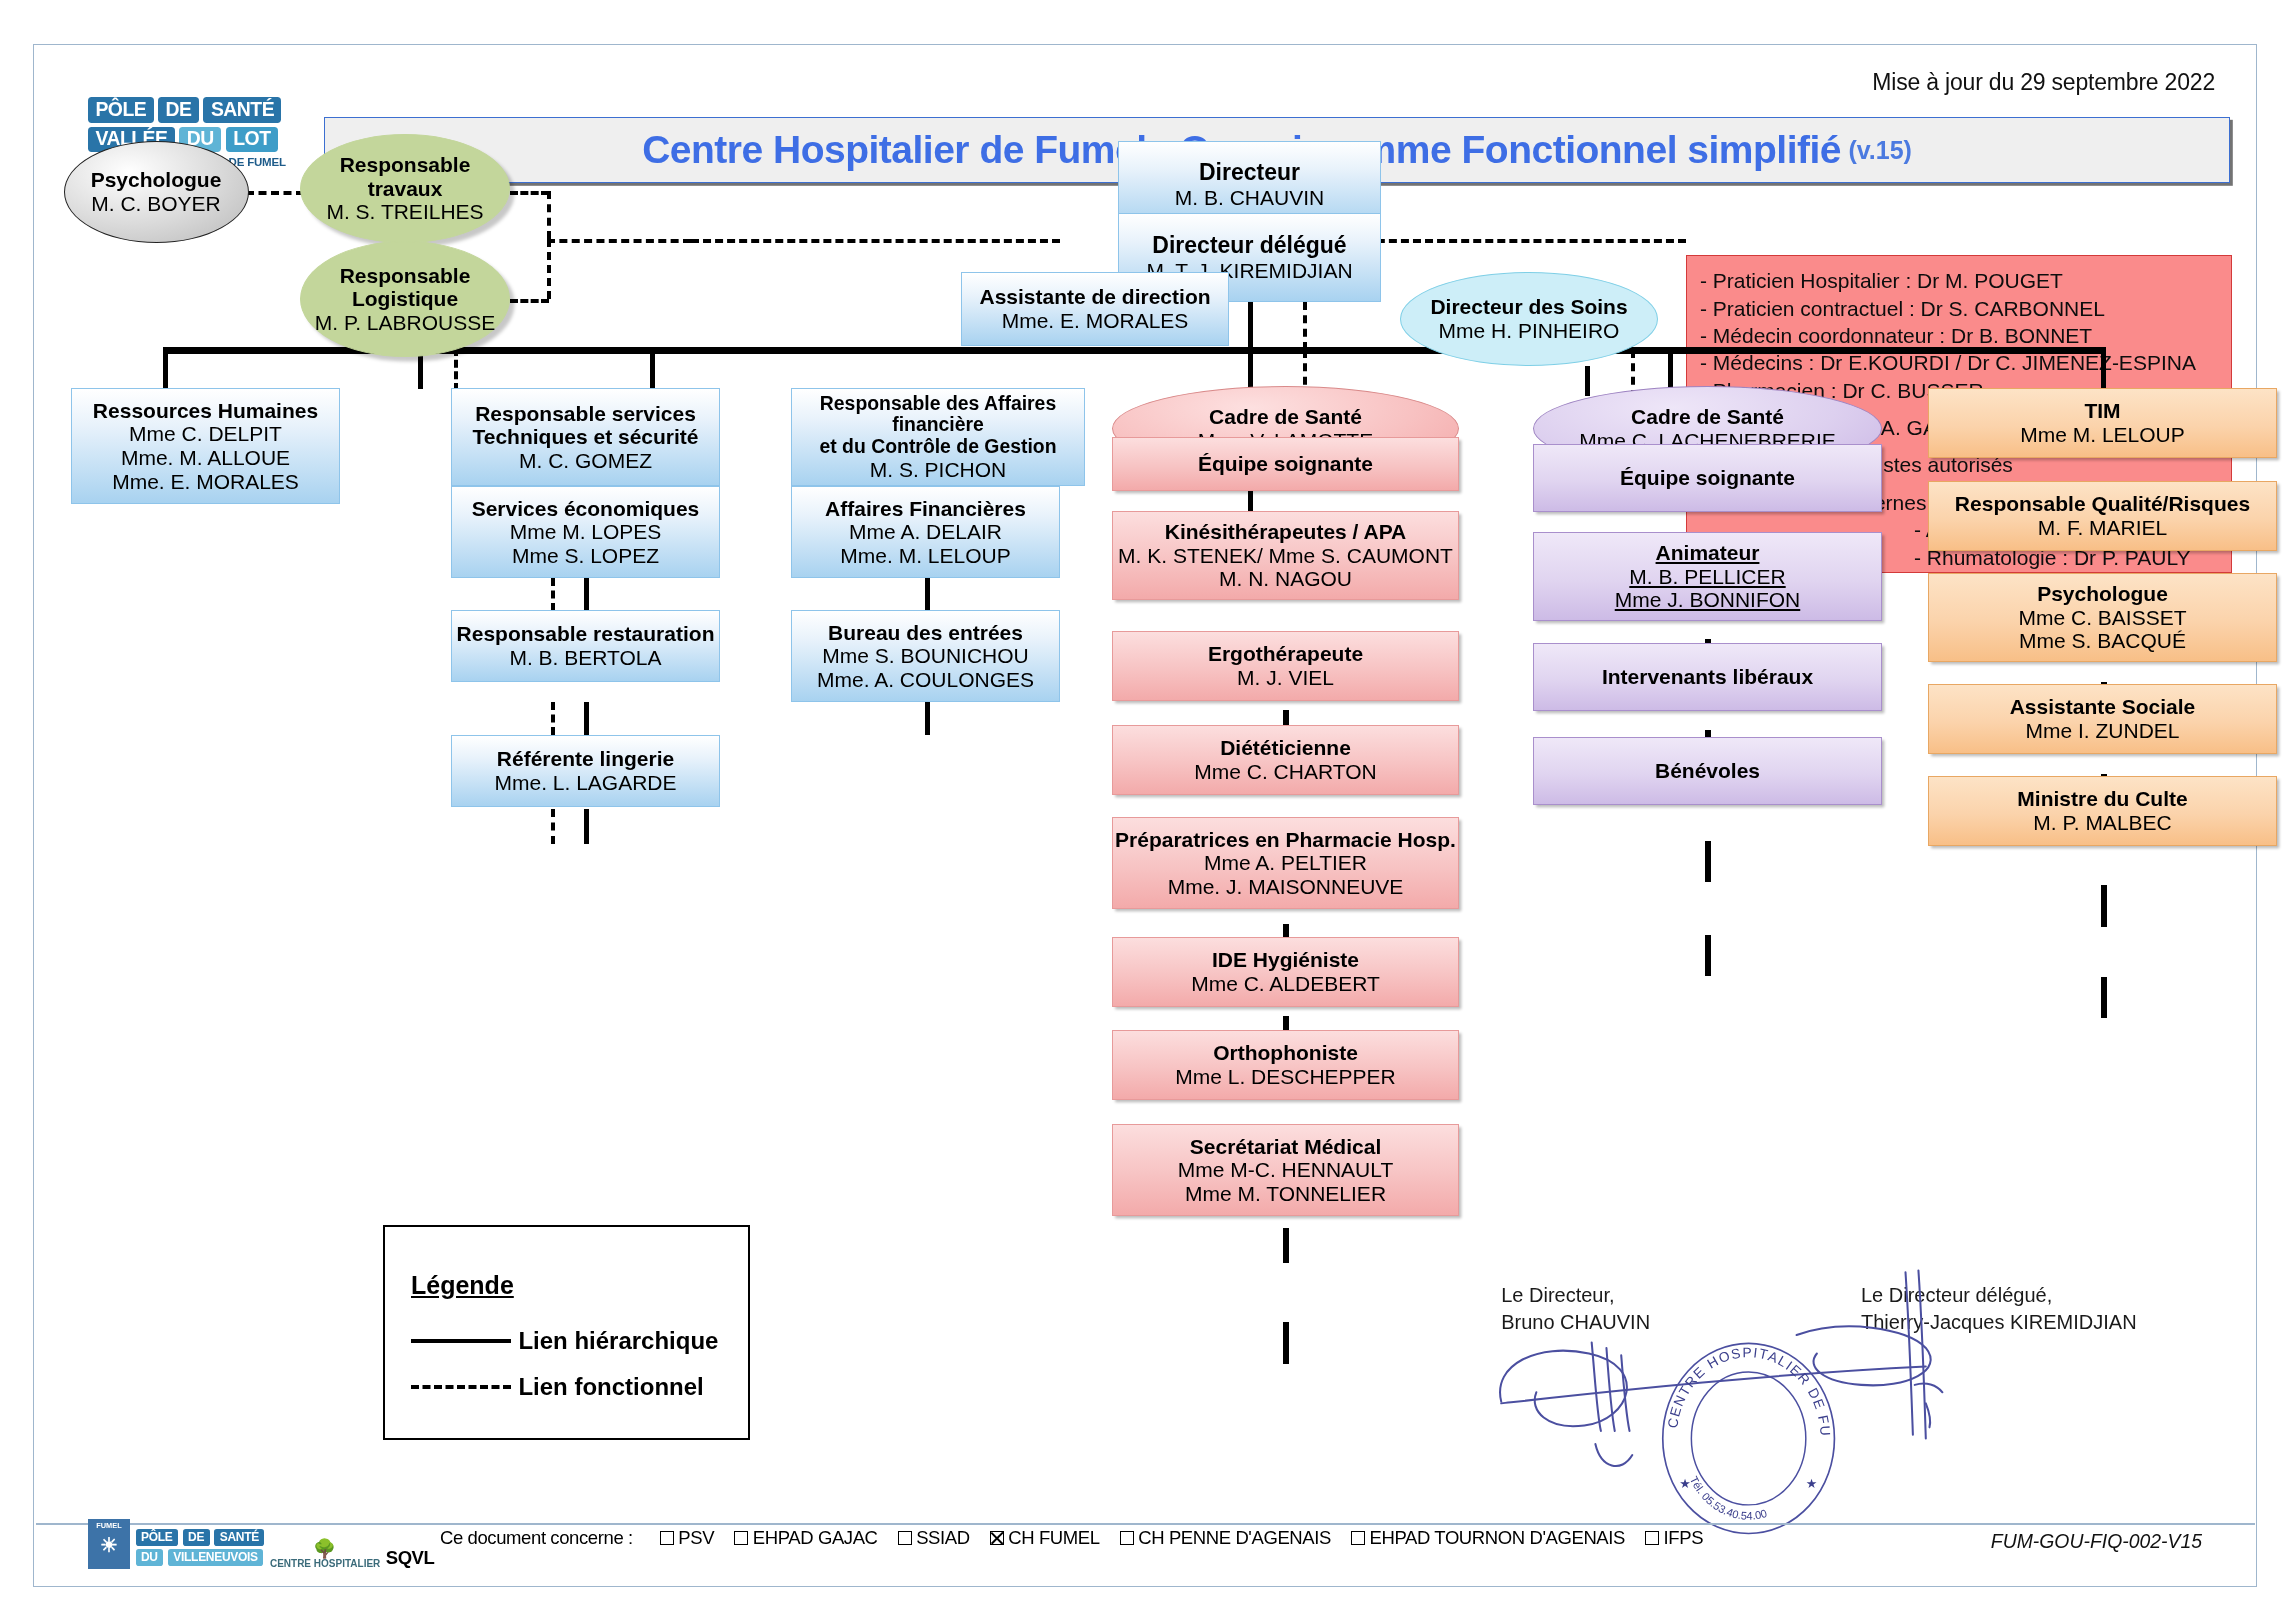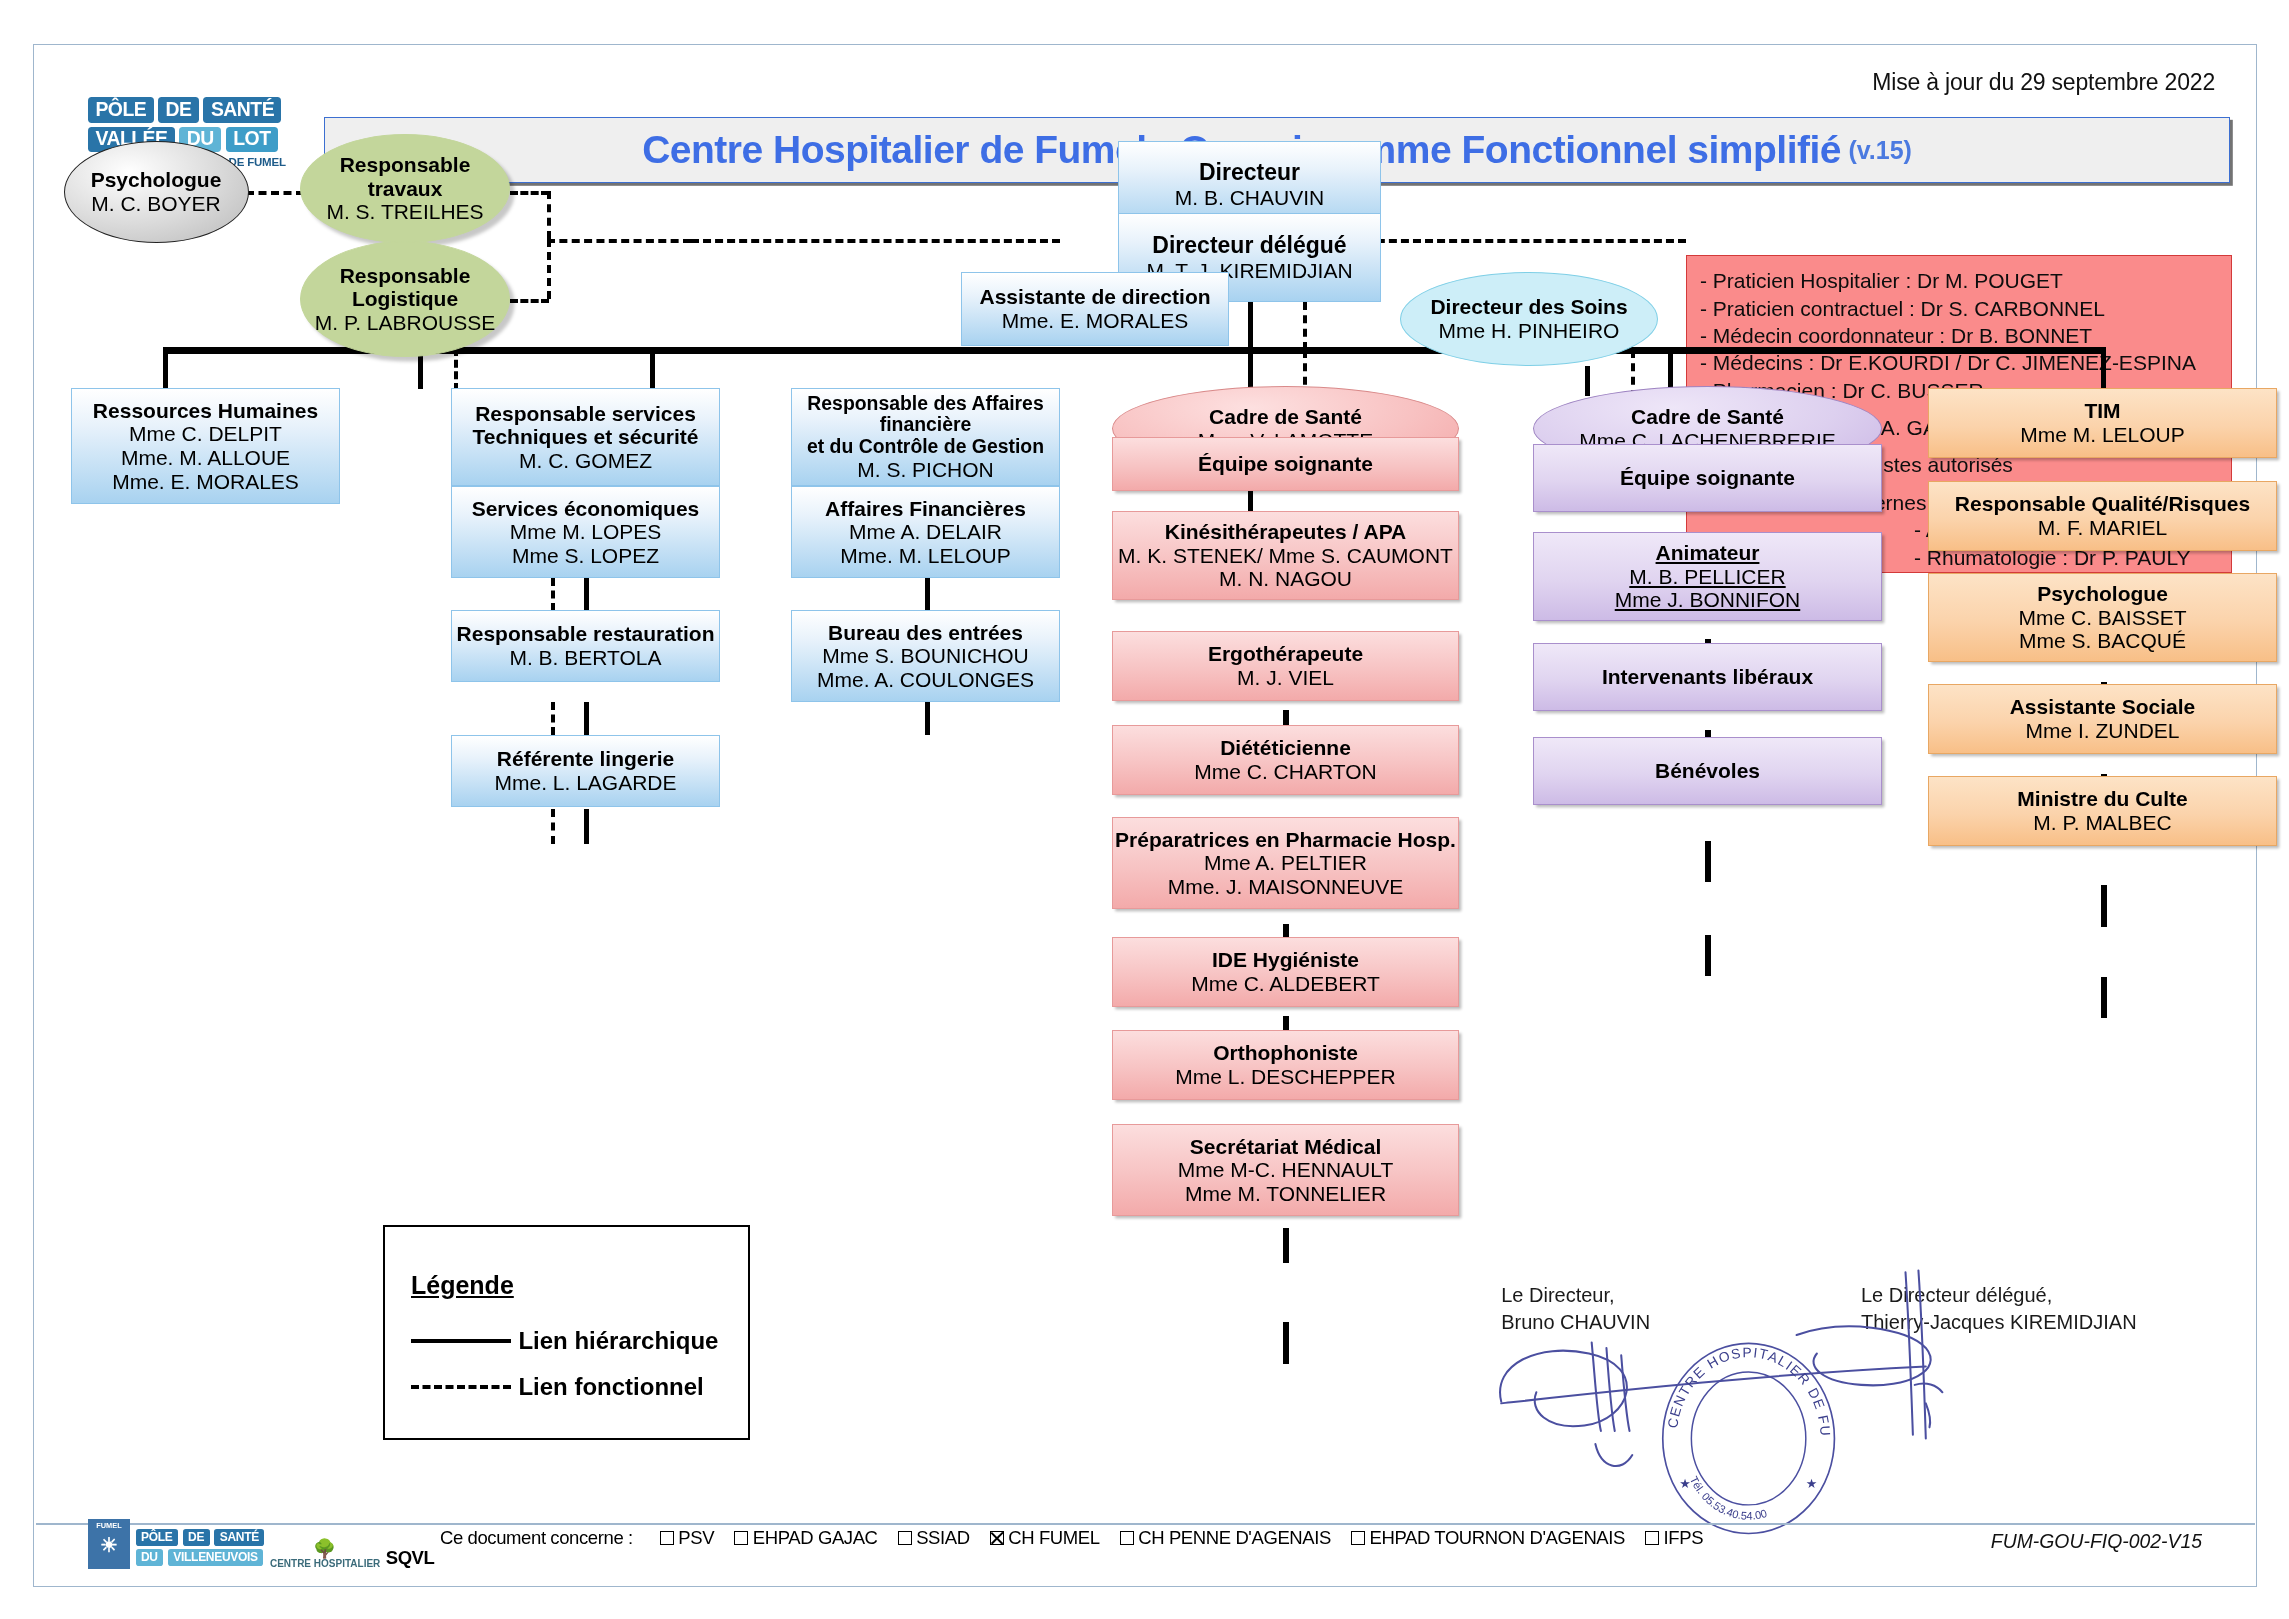--- a/index.html
+++ b/index.html
@@ -336,21 +336,21 @@
   </div>
   <div class="node blue" style="left:417px; top:565px; width:269px; height:72px; font-size:21px;">
     <div class="t">Responsable restauration</div>
     <div class="n">M. B. BERTOLA</div>
   </div>
   <div class="node blue" style="left:417px; top:690px; width:269px; height:72px; font-size:21px;">
     <div class="t">Référente lingerie</div>
     <div class="n">Mme. L. LAGARDE</div>
   </div>
 
-  <div class="node blue" style="left:757px; top:343px; width:269px; height:98px; font-size:21px;">
+  <div class="node blue" style="left:757px; top:343px; width:294px; height:98px; font-size:21px;">
     <div class="t" style="font-size:19.4px;">Responsable des Affaires financière</div>
     <div class="t" style="font-size:19.4px;">et du Contrôle de Gestion</div>
     <div class="n">M. S. PICHON</div>
   </div>
   <div class="node blue" style="left:757px; top:441px; width:269px; height:92px; font-size:21px;">
     <div class="t">Affaires Financières</div>
     <div class="n">Mme A. DELAIR</div>
     <div class="n">Mme. M. LELOUP</div>
   </div>
   <div class="node blue" style="left:757px; top:565px; width:269px; height:92px; font-size:21px;">

